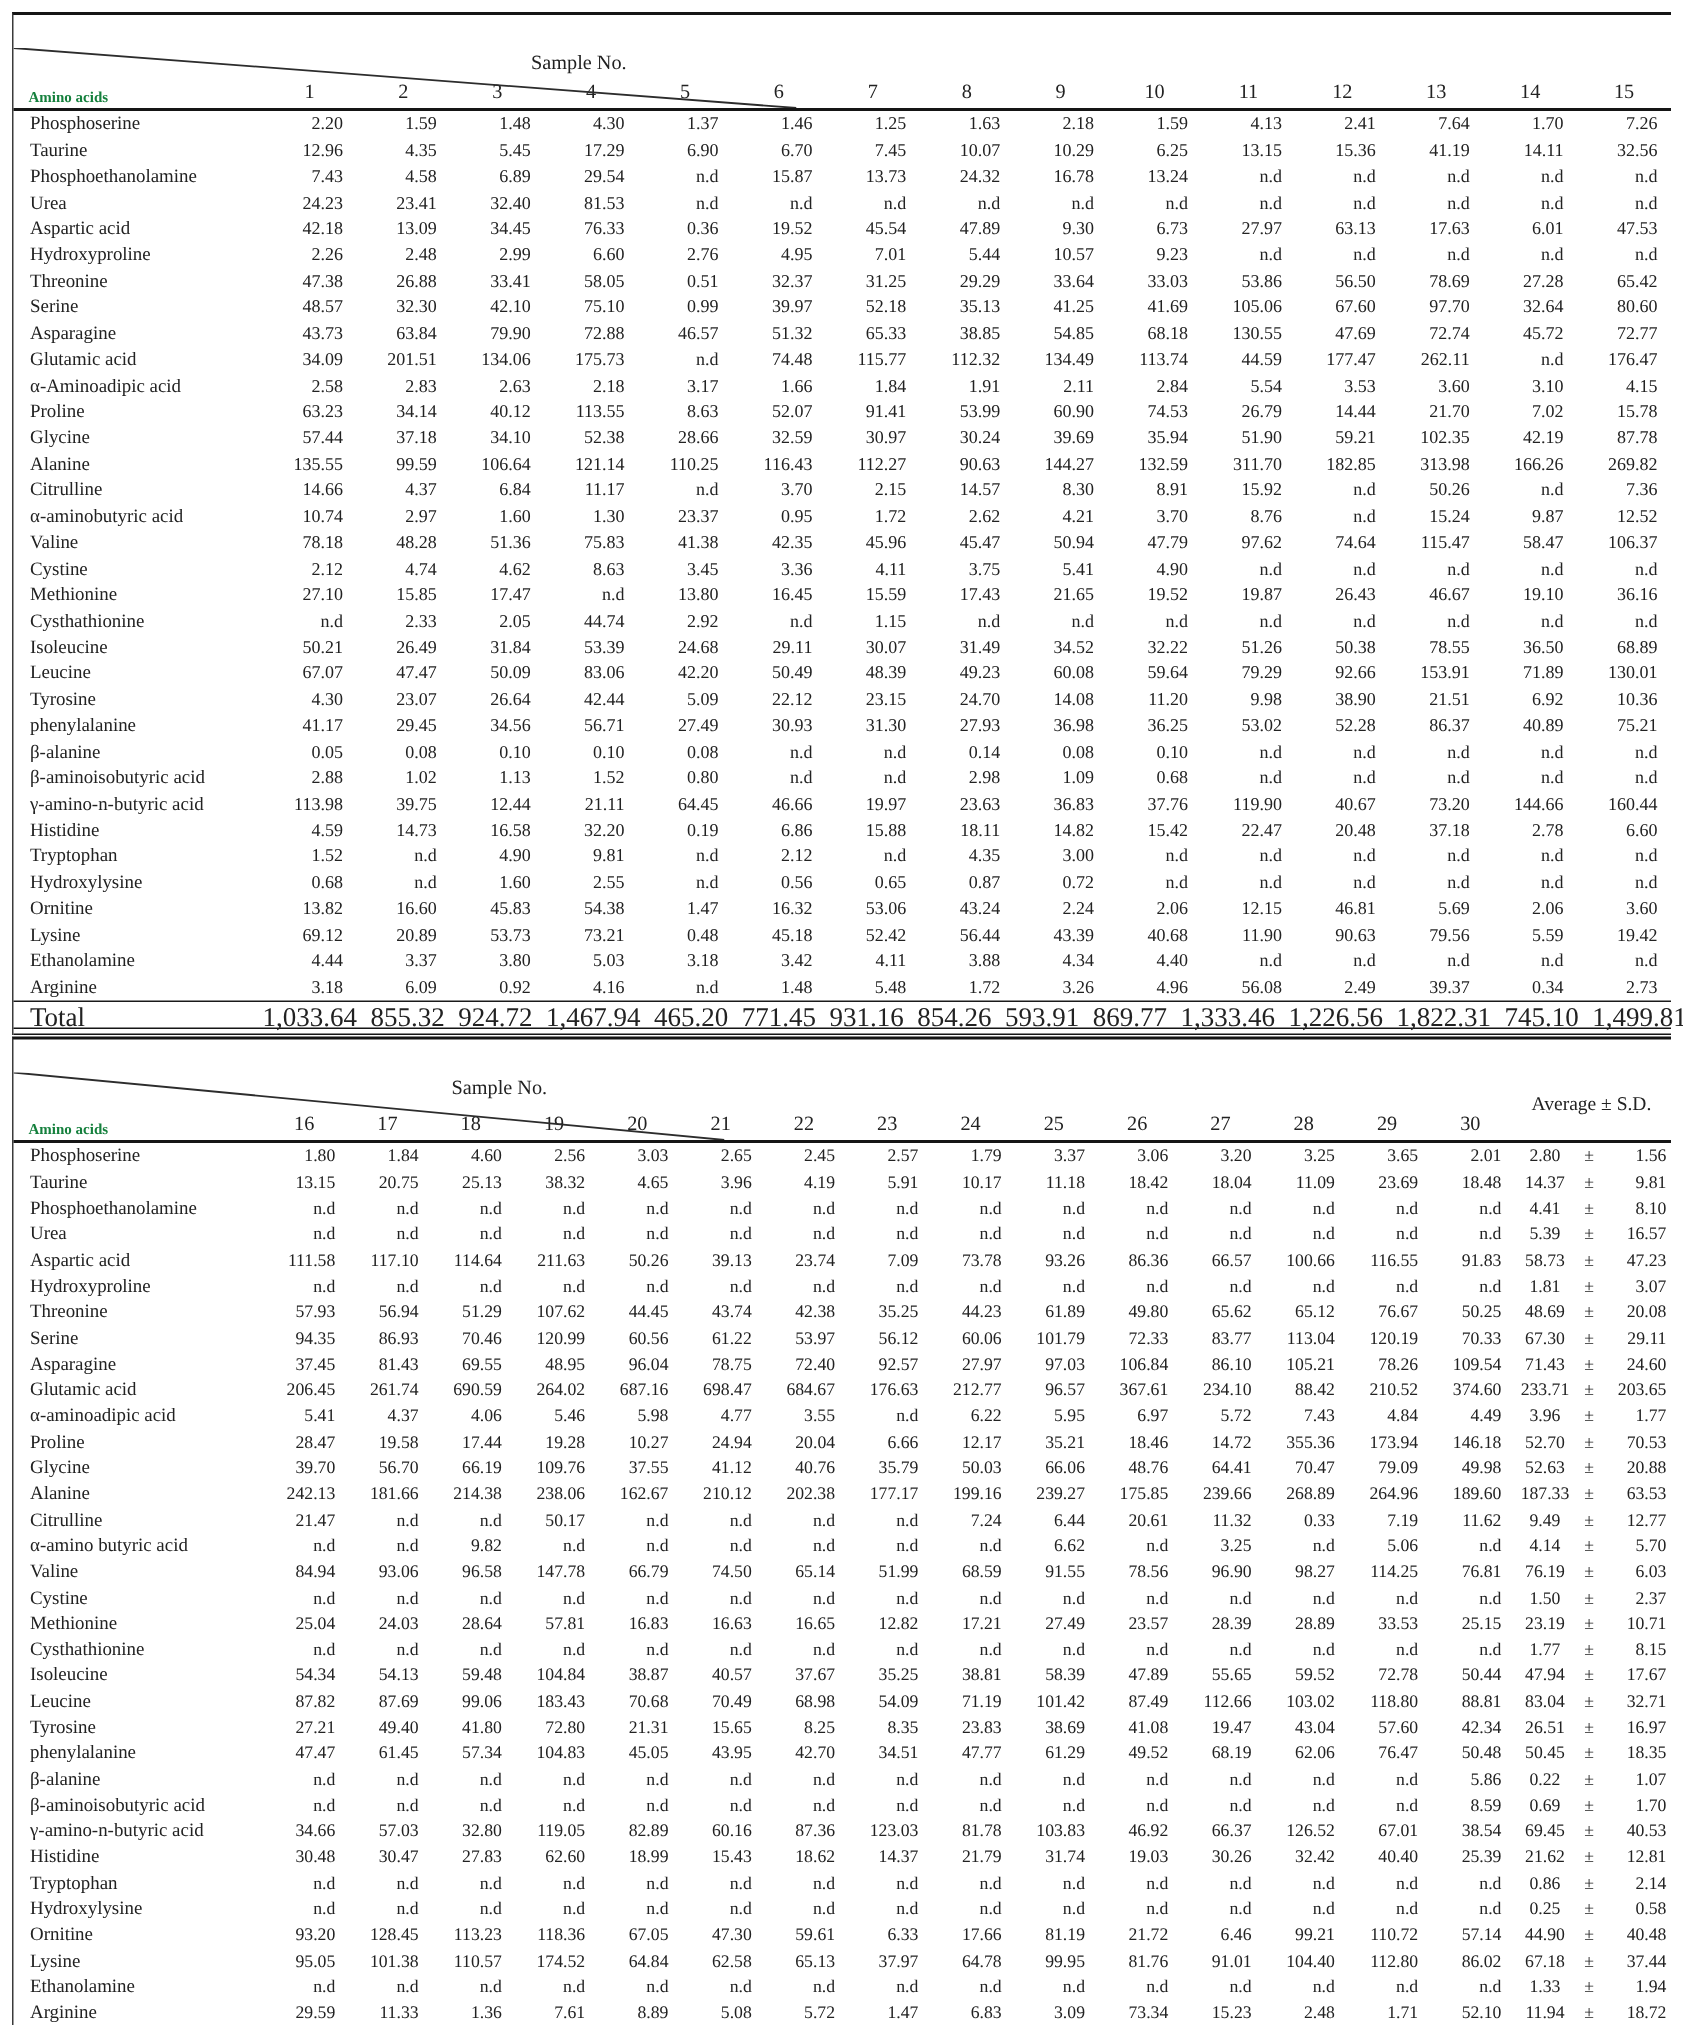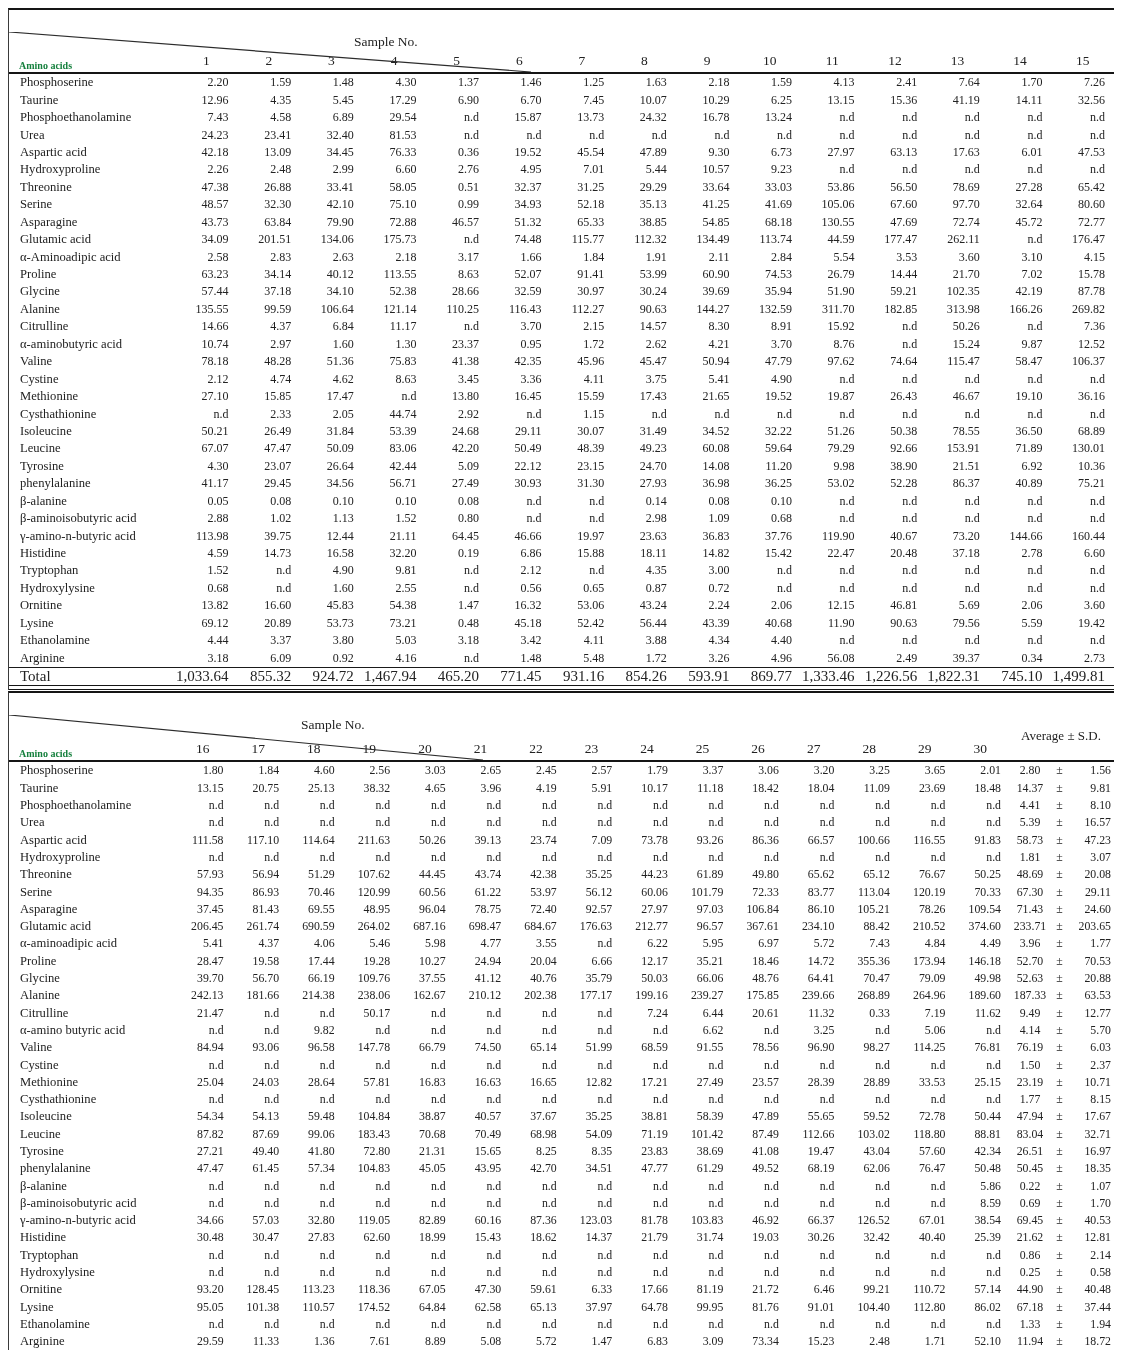--- a/index.html
+++ b/index.html
@@ -30,21 +30,21 @@
   .row{display:grid;align-items:center;}
   .t1 .row{grid-template-columns:166px repeat(15,1fr);height:17.45px;}
   .t2 .row{grid-template-columns:166px repeat(15,1fr) 106px;height:17.3px;}
   .rl{font-size:12.6px;padding-left:11px;white-space:nowrap;overflow:hidden;color:#222;}
   .v{font-size:12px;text-align:right;padding-right:9px;white-space:nowrap;color:#222;}
   .t2 .v{padding-right:7px;font-size:11.8px;}
   .avgcell{display:flex;align-items:center;font-size:11.8px;color:#222;}
   .avgcell .a{flex:1;text-align:center;}
   .avgcell .pm{width:15px;text-align:center;}
   .avgcell .s{width:44px;text-align:right;padding-right:3px;}
-  .total .rl,.total .v,.total .avgcell{font-size:15px;}
+  .total .rl,.total .v,.total .avgcell{font-size:18px;}
   .total{border-top:1.5px solid #1a1a1a;}
   .rule-dbl{height:3px;border-top:1.5px solid #151515;border-bottom:1.5px solid #151515;}
   .rule-dbl2{height:3px;border-top:1.5px solid #151515;border-bottom:3px solid #151515;}
   .footnote{font-size:13.5px;margin-top:7px;padding-left:2px;color:#222;}
 </style>
 </head>
 <body>
 
 <div class="page">
 
@@ -201,21 +201,21 @@
           <div class="v">27.28</div>
           <div class="v">65.42</div>
         </div>
         <div class="row">
           <div class="rl">Serine</div>
           <div class="v">48.57</div>
           <div class="v">32.30</div>
           <div class="v">42.10</div>
           <div class="v">75.10</div>
           <div class="v">0.99</div>
-          <div class="v">34.93</div>
+          <div class="v">39.97</div>
           <div class="v">52.18</div>
           <div class="v">35.13</div>
           <div class="v">41.25</div>
           <div class="v">41.69</div>
           <div class="v">105.06</div>
           <div class="v">67.60</div>
           <div class="v">97.70</div>
           <div class="v">32.64</div>
           <div class="v">80.60</div>
         </div>

